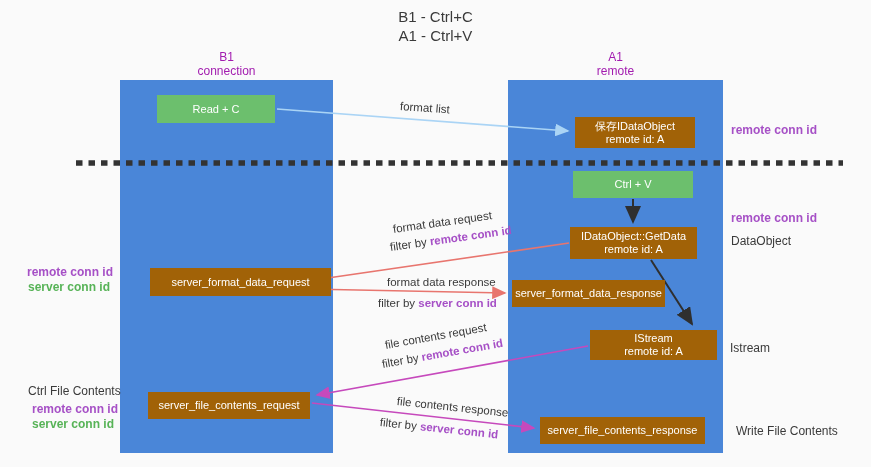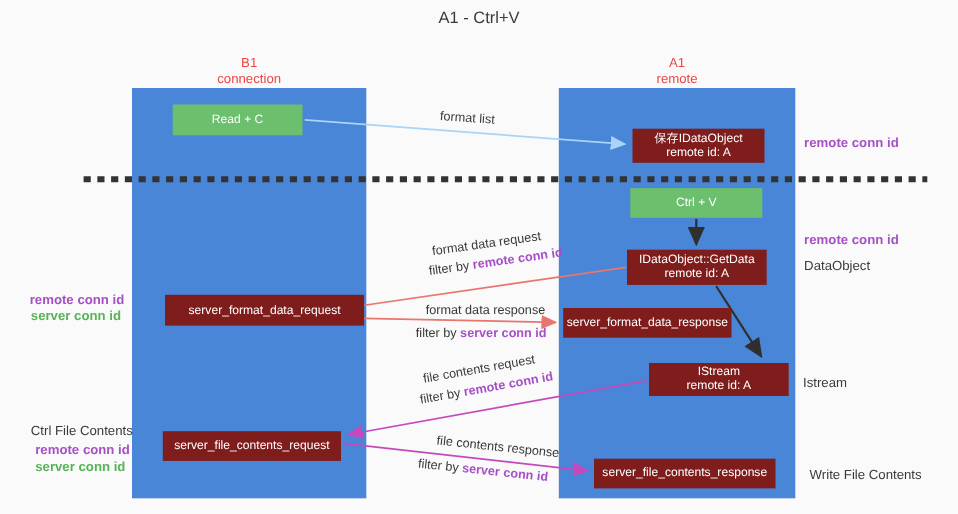--- a/index.html
+++ b/index.html
@@ -7,28 +7,28 @@
   #canvas{position:relative;width:871px;height:467px;background:#fafafa;overflow:hidden;}
 
   .title-block{position:absolute;top:7px;left:0;width:100%;text-align:center;
     font-size:15px;line-height:19px;color:#3a3a3a;}
 
   .lane{position:absolute;top:80px;height:373px;background:#4a86d8;}
   .lane-left{left:120px;width:213px;}
   .lane-right{left:508px;width:215px;}
 
   .lane-header{position:absolute;top:50px;text-align:center;font-size:12px;
-    line-height:14px;color:#ef4444;}
+    line-height:14px;color:#a21caf;}
   .lane-header-left{left:120px;width:213px;}
   .lane-header-right{left:508px;width:215px;}
 
   .node{position:absolute;display:flex;flex-direction:column;align-items:center;
     justify-content:center;color:#ffffff;font-size:11px;line-height:13px;text-align:center;}
   .node-green{background:#6cbf6d;}
-  .node-orange{background:#7f1d1d;}
+  .node-orange{background:#a16207;}
 
   .svg-overlay{position:absolute;left:0;top:0;pointer-events:none;}
 
   .lbl{position:absolute;font-size:12px;line-height:14px;color:#3a3a3a;white-space:nowrap;}
   .bold-purple{color:#a650c6;font-weight:bold;}
   .bold-green{color:#57b357;font-weight:bold;}
 
   .arrow-label{position:absolute;font-size:11.5px;color:#3a3a3a;white-space:nowrap;
     transform-origin:left center;}
   .rot-n8{transform:rotate(-8deg);}
@@ -36,20 +36,21 @@
   .rot-p4{transform:rotate(4deg);}
   .rot-p6{transform:rotate(6deg);}
   .purple{color:#a650c6;font-weight:bold;}
 </style>
 </head>
 <body>
 
 <div id="canvas">
 
   <div class="title-block">
+    <div>B1 - Ctrl+C</div>
     <div>A1 - Ctrl+V</div>
   </div>
 
   <div class="lane-header lane-header-left">
     <div>B1</div>
     <div>connection</div>
   </div>
   <div class="lane-header lane-header-right">
     <div>A1</div>
     <div>remote</div>

